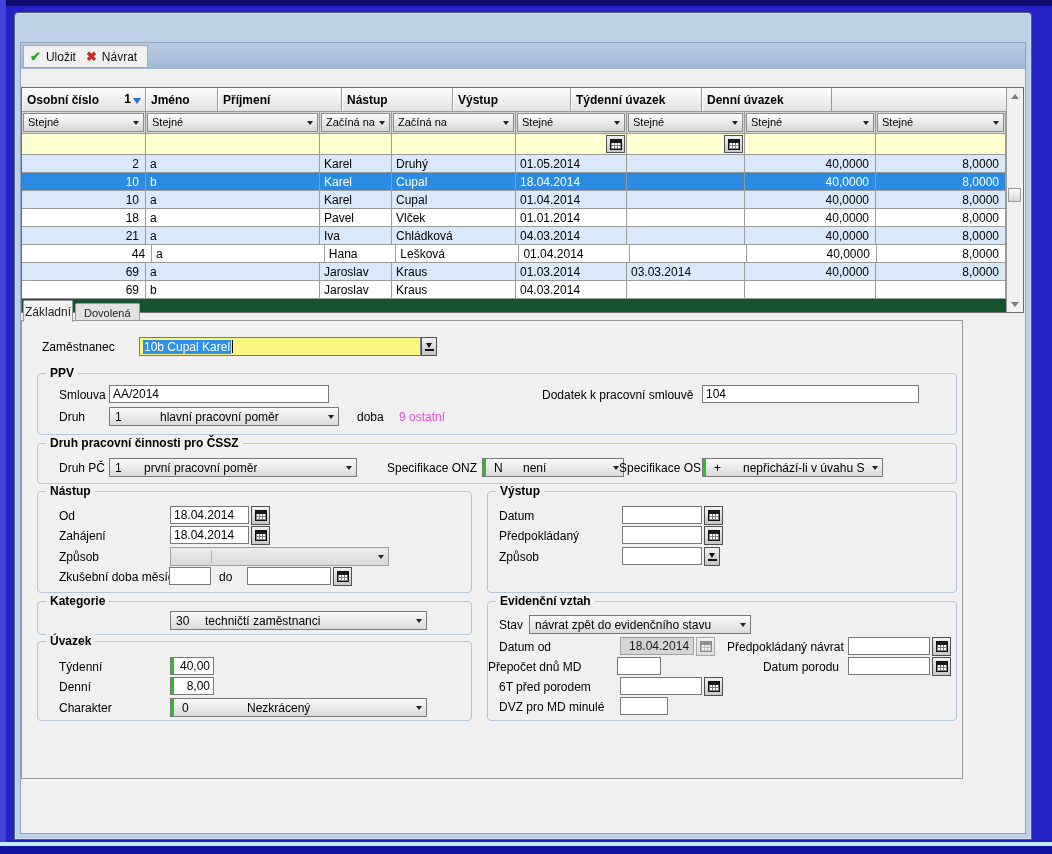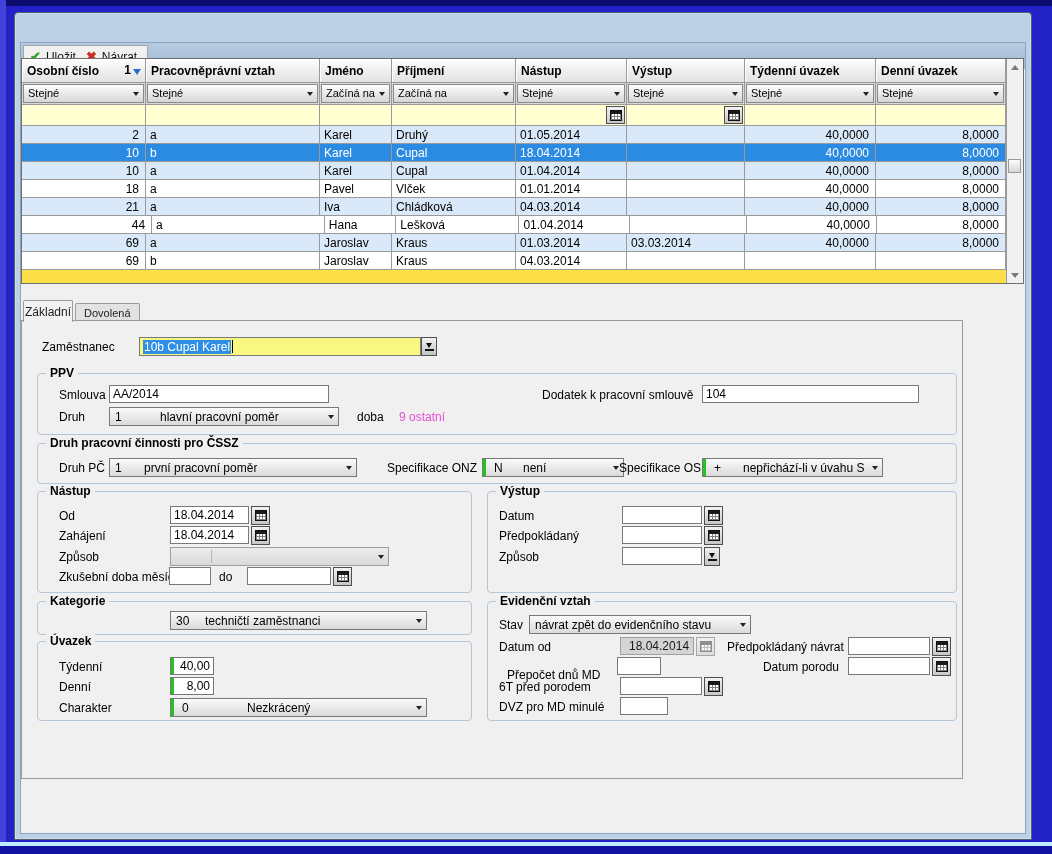--- a/index.html
+++ b/index.html
@@ -35,22 +35,22 @@
   
   .toolbar-row { position:absolute; left:0; top:0; right:0; height:26px;
                  background:linear-gradient(#b7cbe1,#9fb9d4); }
   .toolbar-strip { position:absolute; left:2px; top:2px; height:23px; display:inline-flex;
                    align-items:center; gap:10px; background:#f0f0f0; border:1px solid #a7a7a7; padding:0 10px 0 6px; }
   .tbtn { display:flex; align-items:center; gap:5px; font-size:12px; color:#111; cursor:default; }
   .ico-check { color:#2da32d; font-weight:bold; font-size:13px; }
   .ico-x     { color:#cc2a1a; font-weight:bold; font-size:13px; }
 
   
-  .grid { position:absolute; left:0; top:15px; width:1003px; height:226px;
-          background:#fde047; border:1px solid #6f6f6f; display:flex; }
+  .grid { position:absolute; left:0; top:44px; width:1003px; height:226px;
+          background:#14532d; border:1px solid #6f6f6f; display:flex; }
   .grid-cols { width:984px; position:relative; overflow:hidden; }
   .ghrow { display:flex; height:24px; background:linear-gradient(#fdfdfd,#e2e2e2); border-bottom:1px solid #9a9a9a; }
   .ghcell { border-right:1px solid #9a9a9a; font-weight:bold; font-size:12px; padding:5px 2px 0 5px;
             position:relative; white-space:nowrap; overflow:hidden;
             box-shadow:1px 0 0 #fff inset, 0 1px 0 #fff inset; }
   .sort-badge { position:absolute; right:14px; top:4px; font-size:12px; font-weight:bold; color:#000; }
   .sort-arrow { position:absolute; right:4px; top:10px; width:0; height:0;
                 border:4px solid transparent; border-top:6px solid #2a6fd0; border-bottom:none; }
   .gfrow { display:flex; height:22px; background:#d8d8d8; border-bottom:1px solid #9a9a9a; }
   .gfcell { border-right:1px solid #9a9a9a; padding:1px; }
@@ -146,21 +146,20 @@
           <span class="ico-x">✖</span>
           <span>Návrat</span>
         </div>
       </div>
     </div>
 
     <div class="grid">
       <div class="grid-cols">
         <div class="ghrow" id="ghrow">
             <div class="ghcell" style="width: 124px;"><span>Osobní číslo</span><span class="sort-badge">1</span><span class="sort-arrow"></span></div>
-            <div class="ghcell" style="width: 174px;"><span>Pracovněprávní vztah</span></div>
             <div class="ghcell" style="width: 72px;"><span>Jméno</span></div>
             <div class="ghcell" style="width: 124px;"><span>Příjmení</span></div>
             <div class="ghcell" style="width: 111px;"><span>Nástup</span></div>
             <div class="ghcell" style="width: 118px;"><span>Výstup</span></div>
             <div class="ghcell" style="width: 131px;"><span>Týdenní úvazek</span></div>
             <div class="ghcell" style="width: 130px;"><span>Denní úvazek</span></div>
           </div>
         <div class="gfrow" id="gfrow">
             <div class="gfcell" style="width: 124px;">
               <div class="fcombo">Stejné<span class="arrow"></span></div>
@@ -434,21 +433,21 @@
       <div class="flabel" style="left:477px;top:319px;">Datum od</div>
       <input class="finput dis" style="left: 598px; top: 316px; width: 74px; padding-left: 8px;" value="18.04.2014">
       <div class="cal-btn dis" style="left:674px;top:316px;">
           <div class="cal-ico"></div>
         </div>
       <div class="flabel r" style="left:705px;top:319px;width:112px;">Předpokládaný návrat</div>
       <input class="finput" style="left: 826px; top: 316px; width: 82px;">
       <div class="cal-btn" style="left:910px;top:316px;">
           <div class="cal-ico"></div>
         </div>
-      <div class="flabel" style="left:485px;top:339px;margin-top:8px;">Přepočet dnů MD</div>
+      <div class="flabel" style="left:466px;top:339px;">Přepočet dnů MD</div>
       <input class="finput" style="left: 595px; top: 336px; width: 44px;">
       <div class="flabel r" style="left:737px;top:339px;width:80px;">Datum porodu</div>
       <input class="finput" style="left: 826px; top: 336px; width: 82px;">
       <div class="cal-btn" style="left:910px;top:336px;">
           <div class="cal-ico"></div>
         </div>
       <div class="flabel" style="left:477px;top:359px;">6T před porodem</div>
       <input class="finput" style="left: 598px; top: 356px; width: 82px;">
       <div class="cal-btn" style="left:682px;top:356px;">
           <div class="cal-ico"></div>

